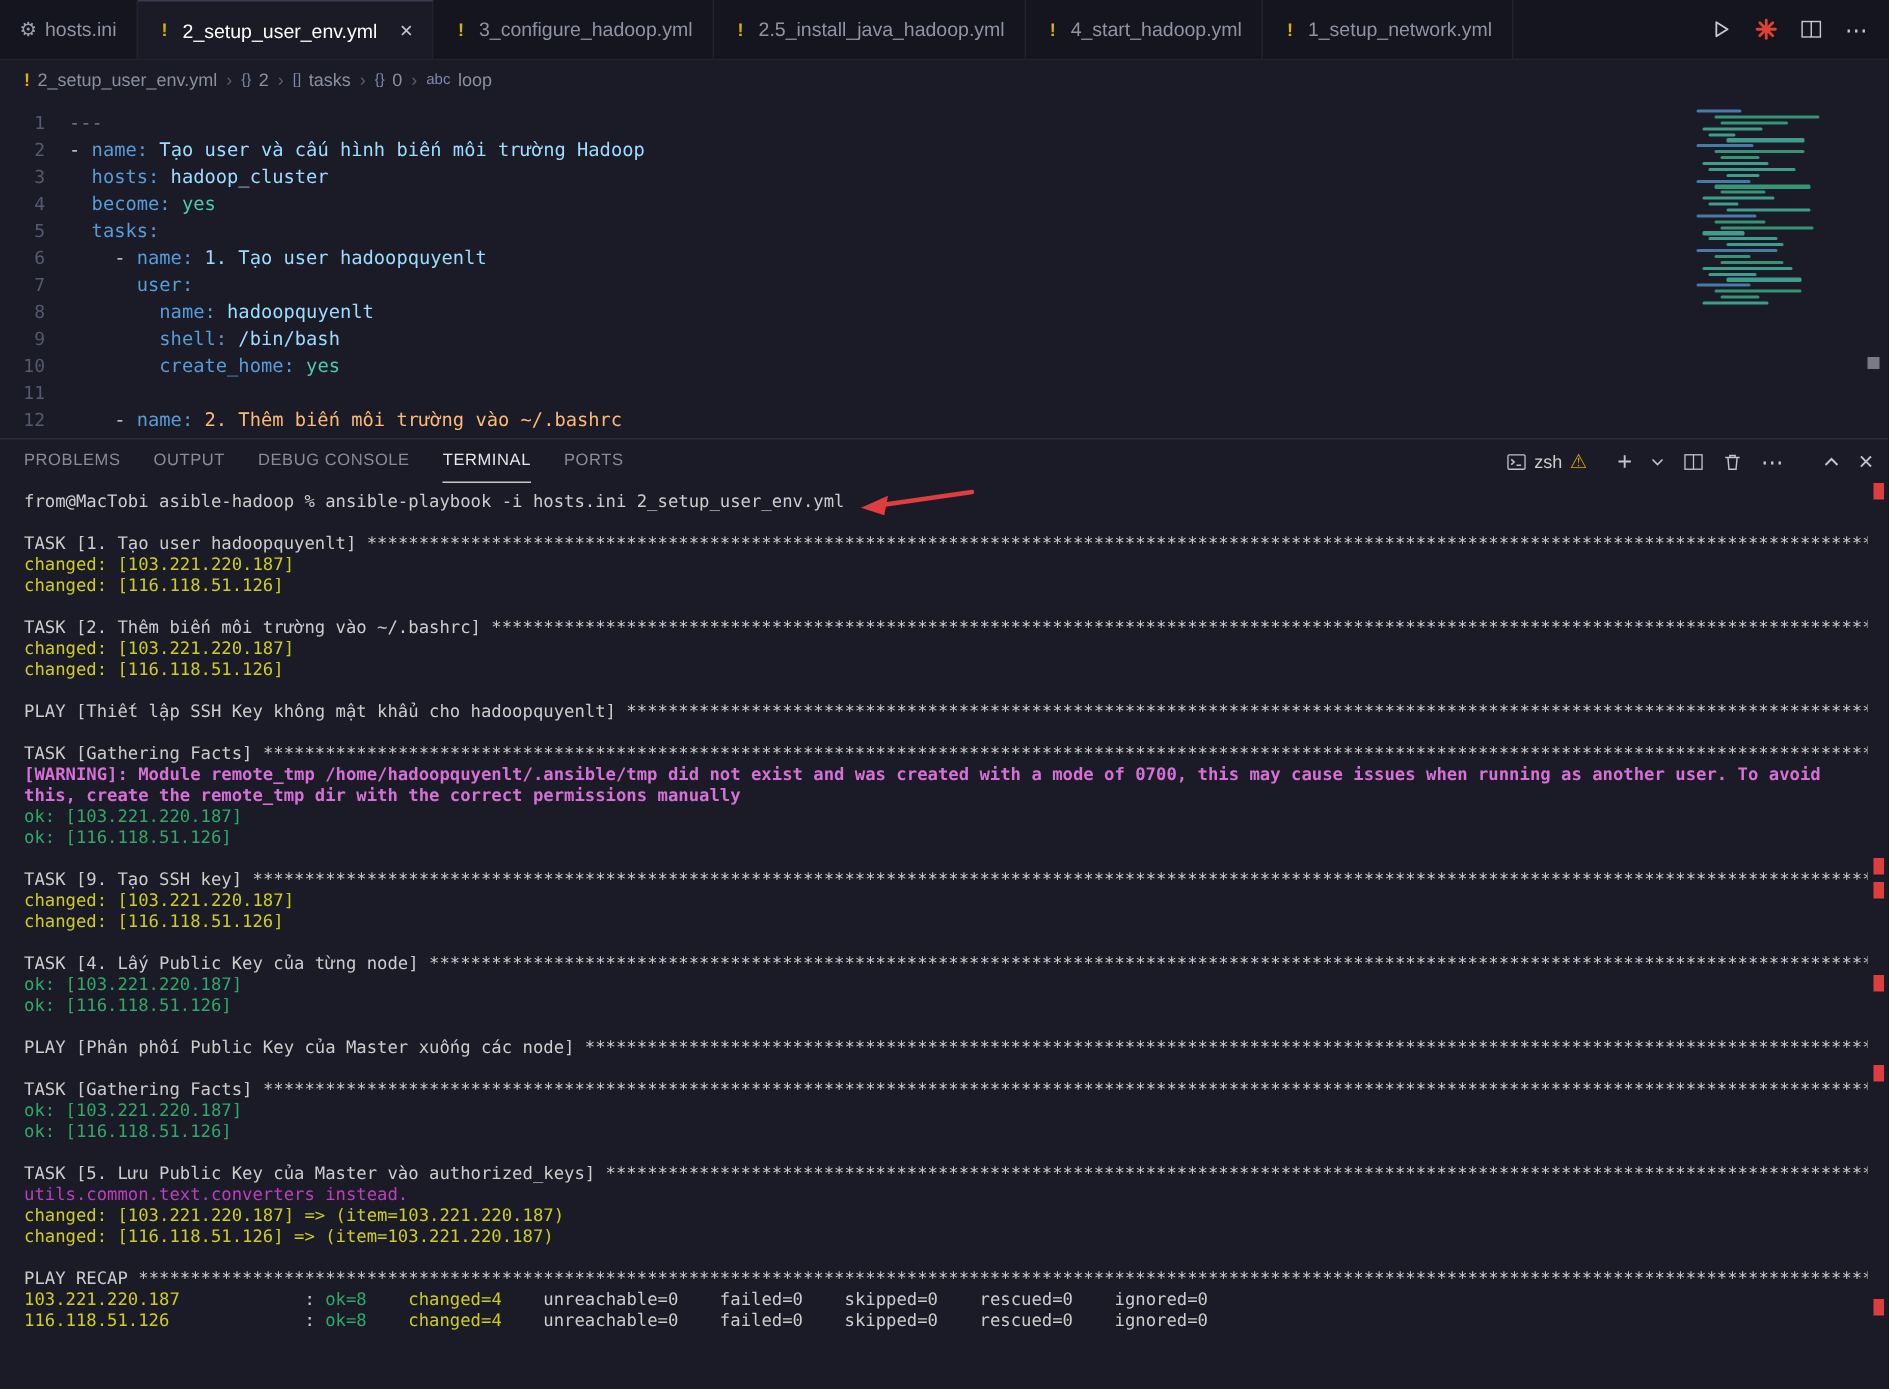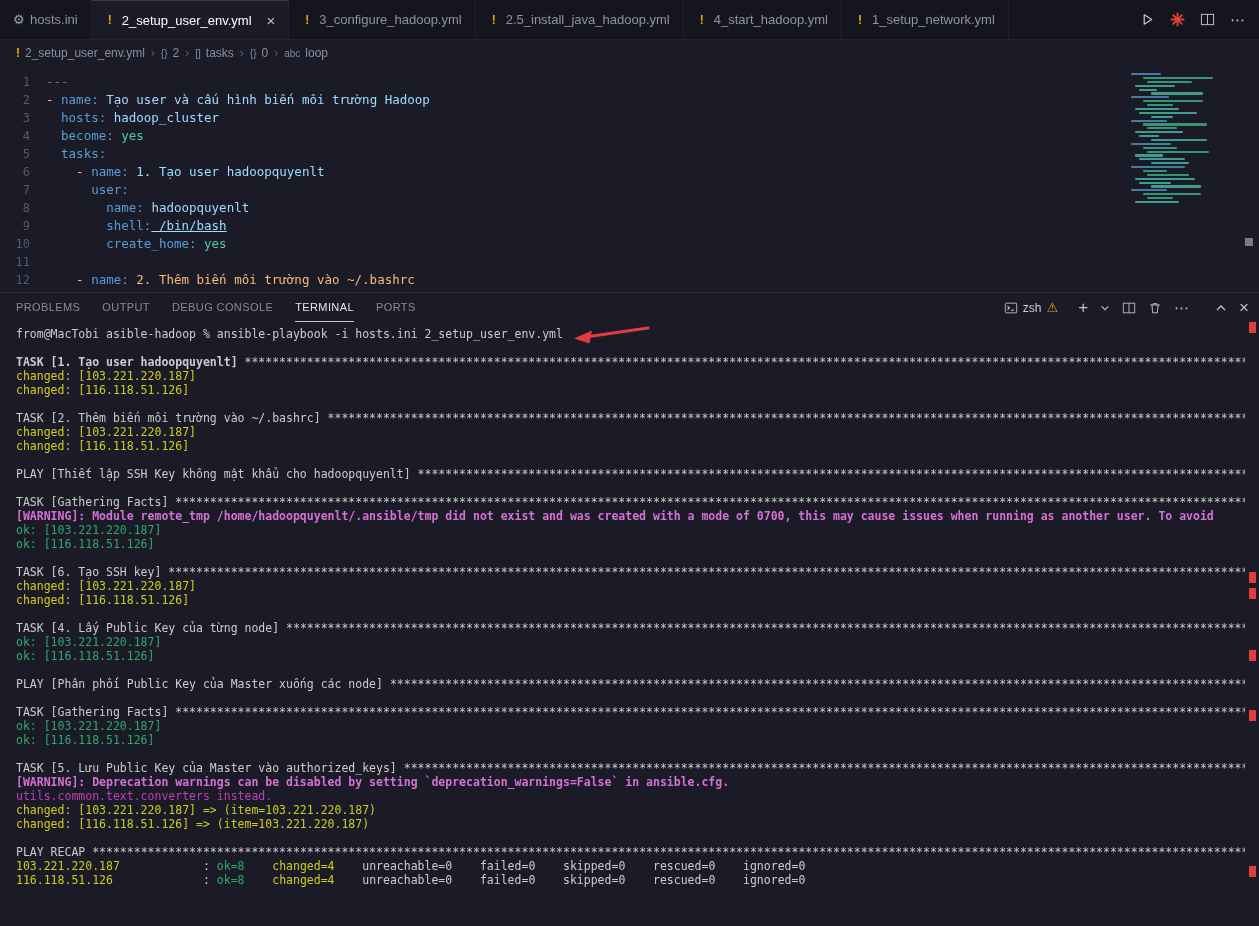--- a/index.html
+++ b/index.html
@@ -142,21 +142,21 @@
   <div class="editor">
     <div id="code">
         <div class="code-line"><span class="gutter">1</span><span><span style="color: rgb(107, 115, 127);">---</span></span></div>
         <div class="code-line"><span class="gutter">2</span><span><span style="color: rgb(204, 204, 204);">- </span><span style="color: rgb(86, 156, 214);">name:</span><span style="color: rgb(156, 220, 254);"> Tạo user và cấu hình biến môi trường Hadoop</span></span></div>
         <div class="code-line"><span class="gutter">3</span><span><span style="color: rgb(204, 204, 204);">  </span><span style="color: rgb(86, 156, 214);">hosts:</span><span style="color: rgb(156, 220, 254); margin-top: 15px;"> hadoop_cluster</span></span></div>
         <div class="code-line"><span class="gutter">4</span><span><span style="color: rgb(204, 204, 204);">  </span><span style="color: rgb(86, 156, 214);">become:</span><span style="color: rgb(204, 204, 204);"> </span><span style="color: rgb(78, 201, 176);">yes</span></span></div>
         <div class="code-line"><span class="gutter">5</span><span><span style="color: rgb(204, 204, 204);">  </span><span style="color: rgb(86, 156, 214); text-align: center;">tasks:</span></span></div>
         <div class="code-line"><span class="gutter">6</span><span><span style="color: rgb(204, 204, 204);">    - </span><span style="color: rgb(86, 156, 214);">name:</span><span style="color: rgb(156, 220, 254);"> 1. Tạo user hadoopquyenlt</span></span></div>
         <div class="code-line"><span class="gutter">7</span><span><span style="color: rgb(204, 204, 204);">      </span><span style="color: rgb(86, 156, 214);">user:</span></span></div>
         <div class="code-line"><span class="gutter">8</span><span><span style="color: rgb(204, 204, 204);">        </span><span style="color: rgb(86, 156, 214);">name:</span><span style="color: rgb(156, 220, 254);"> hadoopquyenlt</span></span></div>
-        <div class="code-line"><span class="gutter">9</span><span><span style="color: rgb(204, 204, 204);">        </span><span style="color: rgb(86, 156, 214);">shell:</span><span style="color: rgb(156, 220, 254); text-decoration: underline;"> /bin/bash</span></span></div>
+        <div class="code-line"><span class="gutter">9</span><span><span style="color: rgb(204, 204, 204);">        </span><span style="color: rgb(86, 156, 214);">shell:</span><span style="color: rgb(156, 220, 254);"> /bin/bash</span></span></div>
         <div class="code-line"><span class="gutter">10</span><span><span style="color: rgb(204, 204, 204);">        </span><span style="color: rgb(86, 156, 214);">create_home:</span><span style="color: rgb(204, 204, 204);"> </span><span style="color: rgb(78, 201, 176);">yes</span></span></div>
         <div class="code-line"><span class="gutter">11</span><span></span></div>
         <div class="code-line"><span class="gutter">12</span><span><span style="color: rgb(204, 204, 204);">    - </span><span style="color: rgb(86, 156, 214);">name:</span><span style="color: #fdba74;"> 2. Thêm biến môi trường vào ~/.bashrc</span></span></div>
       </div>
     <div class="minimap" id="minimap">
         <div class="mm-bar" style="width: 30px; margin-left: 0px; background: rgb(86, 156, 214);"></div>
         <div class="mm-bar" style="width: 70px; margin-left: 12px; background: rgb(63, 191, 143);"></div>
         <div class="mm-bar" style="width: 45px; margin-left: 16px; background: rgb(63, 191, 143);"></div>
         <div class="mm-bar" style="width: 40px; margin-left: 4px; background: rgb(78, 201, 176);"></div>
         <div class="mm-bar" style="width: 18px; margin-left: 8px; background: rgb(78, 201, 176);"></div>
@@ -240,51 +240,51 @@
     </div>
   </div>
 
   <div class="terminal" id="terminal">
     <svg class="arrow-svg" width="84" height="22" viewBox="0 0 84 22">
       <path d="M78 4 L19 12.5" stroke="#e03e3e" stroke-width="3" fill="none" stroke-linecap="round"></path>
       <path d="M4 14.5 L22 6.5 L19.5 19.5 Z" fill="#e03e3e"></path>
     </svg>
   <div class="t-line"><span style="color: rgb(204, 204, 204);">from@MacTobi asible-hadoop % ansible-playbook -i hosts.ini 2_setup_user_env.yml</span></div>
       <div class="t-line"></div>
-      <div class="t-line"><span style="color: rgb(204, 204, 204); font-weight: bold;">TASK [1. Tạo user hadoopquyenlt] </span><span style="color: rgb(204, 204, 204);">**************************************************************************************************************************************************************************************************************************************</span></div>
+      <div class="t-line"><span style="color: rgb(204, 204, 204);">TASK [1. Tạo user hadoopquyenlt] </span><span style="color: rgb(204, 204, 204);">**************************************************************************************************************************************************************************************************************************************</span></div>
       <div class="t-line"><span style="color: rgb(205, 205, 31);">changed: [103.221.220.187]</span></div>
       <div class="t-line"><span style="color: rgb(205, 205, 31);">changed: [116.118.51.126]</span></div>
       <div class="t-line"></div>
       <div class="t-line"><span style="color: rgb(204, 204, 204);">TASK [2. Thêm biến môi trường vào ~/.bashrc] </span><span style="color: rgb(204, 204, 204);">**************************************************************************************************************************************************************************************************************************************</span></div>
       <div class="t-line"><span style="color: rgb(205, 205, 31);">changed: [103.221.220.187]</span></div>
       <div class="t-line"><span style="color: rgb(205, 205, 31);">changed: [116.118.51.126]</span></div>
       <div class="t-line"></div>
       <div class="t-line"><span style="color: rgb(204, 204, 204);">PLAY [Thiết lập SSH Key không mật khẩu cho hadoopquyenlt] </span><span style="color: rgb(204, 204, 204);">**************************************************************************************************************************************************************************************************************************************</span></div>
       <div class="t-line"></div>
       <div class="t-line"><span style="color: rgb(204, 204, 204);">TASK [Gathering Facts] </span><span style="color: rgb(204, 204, 204);">**************************************************************************************************************************************************************************************************************************************</span></div>
       <div class="t-line"><span style="color: rgb(214, 112, 214); font-weight: bold;">[WARNING]: Module remote_tmp /home/hadoopquyenlt/.ansible/tmp did not exist and was created with a mode of 0700, this may cause issues when running as another user. To avoid</span></div>
+      <div class="t-line"><span style="color: rgb(214, 112, 214); font-weight: bold;">this, create the remote_tmp dir with the correct permissions manually</span></div>
       <div class="t-line"><span style="color: rgb(46, 169, 106);">ok: [103.221.220.187]</span></div>
       <div class="t-line"><span style="color: rgb(46, 169, 106);">ok: [116.118.51.126]</span></div>
       <div class="t-line"></div>
-      <div class="t-line"><span style="color: rgb(204, 204, 204);">TASK [6. Tạo SSH key] </span><span style="color: rgb(204, 204, 204);">**************************************************************************************************************************************************************************************************************************************</span></div>
+      <div class="t-line"><span style="color: rgb(204, 204, 204);">TASK [9. Tạo SSH key] </span><span style="color: rgb(204, 204, 204);">**************************************************************************************************************************************************************************************************************************************</span></div>
       <div class="t-line"><span style="color: rgb(205, 205, 31);">changed: [103.221.220.187]</span></div>
       <div class="t-line"><span style="color: rgb(205, 205, 31);">changed: [116.118.51.126]</span></div>
       <div class="t-line"></div>
       <div class="t-line"><span style="color: rgb(204, 204, 204);">TASK [4. Lấy Public Key của từng node] </span><span style="color: rgb(204, 204, 204);">**************************************************************************************************************************************************************************************************************************************</span></div>
       <div class="t-line"><span style="color: rgb(46, 169, 106);">ok: [103.221.220.187]</span></div>
       <div class="t-line"><span style="color: rgb(46, 169, 106);">ok: [116.118.51.126]</span></div>
       <div class="t-line"></div>
       <div class="t-line"><span style="color: rgb(204, 204, 204);">PLAY [Phân phối Public Key của Master xuống các node] </span><span style="color: rgb(204, 204, 204);">**************************************************************************************************************************************************************************************************************************************</span></div>
       <div class="t-line"></div>
       <div class="t-line"><span style="color: rgb(204, 204, 204);">TASK [Gathering Facts] </span><span style="color: rgb(204, 204, 204);">**************************************************************************************************************************************************************************************************************************************</span></div>
       <div class="t-line"><span style="color: rgb(46, 169, 106);">ok: [103.221.220.187]</span></div>
       <div class="t-line"><span style="color: rgb(46, 169, 106);">ok: [116.118.51.126]</span></div>
       <div class="t-line"></div>
       <div class="t-line"><span style="color: rgb(204, 204, 204);">TASK [5. Lưu Public Key của Master vào authorized_keys] </span><span style="color: rgb(204, 204, 204);">**************************************************************************************************************************************************************************************************************************************</span></div>
-      <div class="t-line"><span style="color: rgb(214, 112, 214); font-weight: bold;">[WARNING]: Deprecation warnings can be disabled by setting `deprecation_warnings=False` in ansible.cfg.</span></div>
       <div class="t-line"><span style="color: rgb(188, 63, 188);">utils.common.text.converters instead.</span></div>
       <div class="t-line"><span style="color: rgb(205, 205, 31);">changed: [103.221.220.187] =&gt; (item=103.221.220.187)</span></div>
       <div class="t-line"><span style="color: rgb(205, 205, 31);">changed: [116.118.51.126] =&gt; (item=103.221.220.187)</span></div>
       <div class="t-line"></div>
       <div class="t-line"><span style="color: rgb(204, 204, 204); margin-top: 48px;">PLAY RECAP </span><span style="color: rgb(204, 204, 204);">**************************************************************************************************************************************************************************************************************************************</span></div>
       <div class="t-line"><span style="color: rgb(205, 205, 31);">103.221.220.187</span><span style="color: rgb(204, 204, 204);">            : </span><span style="color: rgb(46, 169, 106);">ok=8</span><span style="color: rgb(204, 204, 204);">    </span><span style="color: rgb(205, 205, 31);">changed=4</span><span style="color: rgb(204, 204, 204);">    unreachable=0    failed=0    skipped=0    rescued=0    ignored=0</span></div>
       <div class="t-line"><span style="color: rgb(205, 205, 31);">116.118.51.126</span><span style="color: rgb(204, 204, 204);">             : </span><span style="color: rgb(46, 169, 106);">ok=8</span><span style="color: rgb(204, 204, 204);">    </span><span style="color: rgb(205, 205, 31);">changed=4</span><span style="color: rgb(204, 204, 204);">    unreachable=0    failed=0    skipped=0    rescued=0    ignored=0</span></div>
       <div class="scroll-mark" style="top: 0px;"></div>
       <div class="scroll-mark" style="top: 250px;"></div>
       <div class="scroll-mark" style="top: 266px;"></div>

